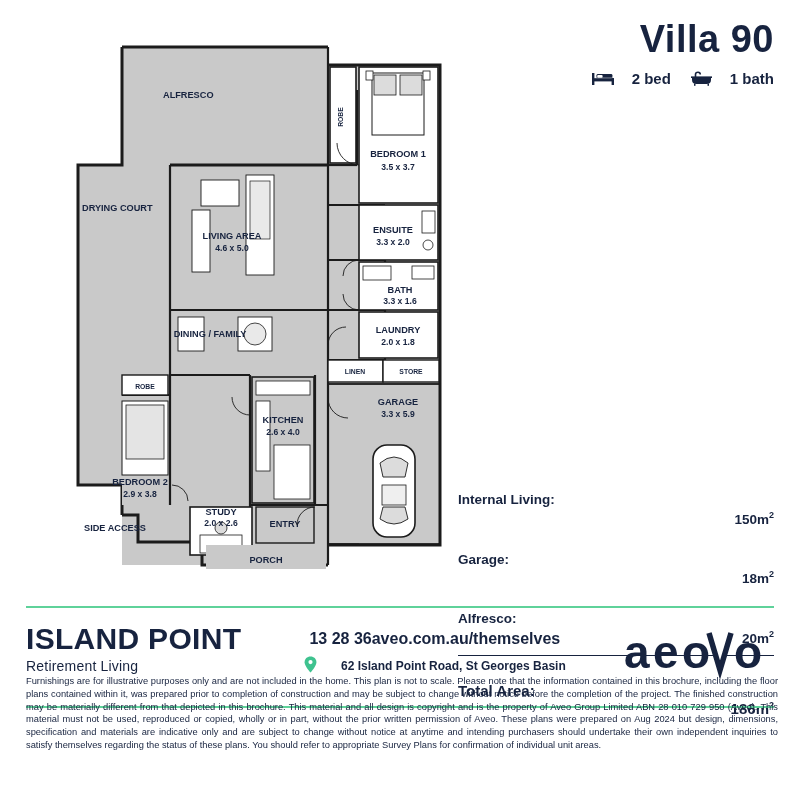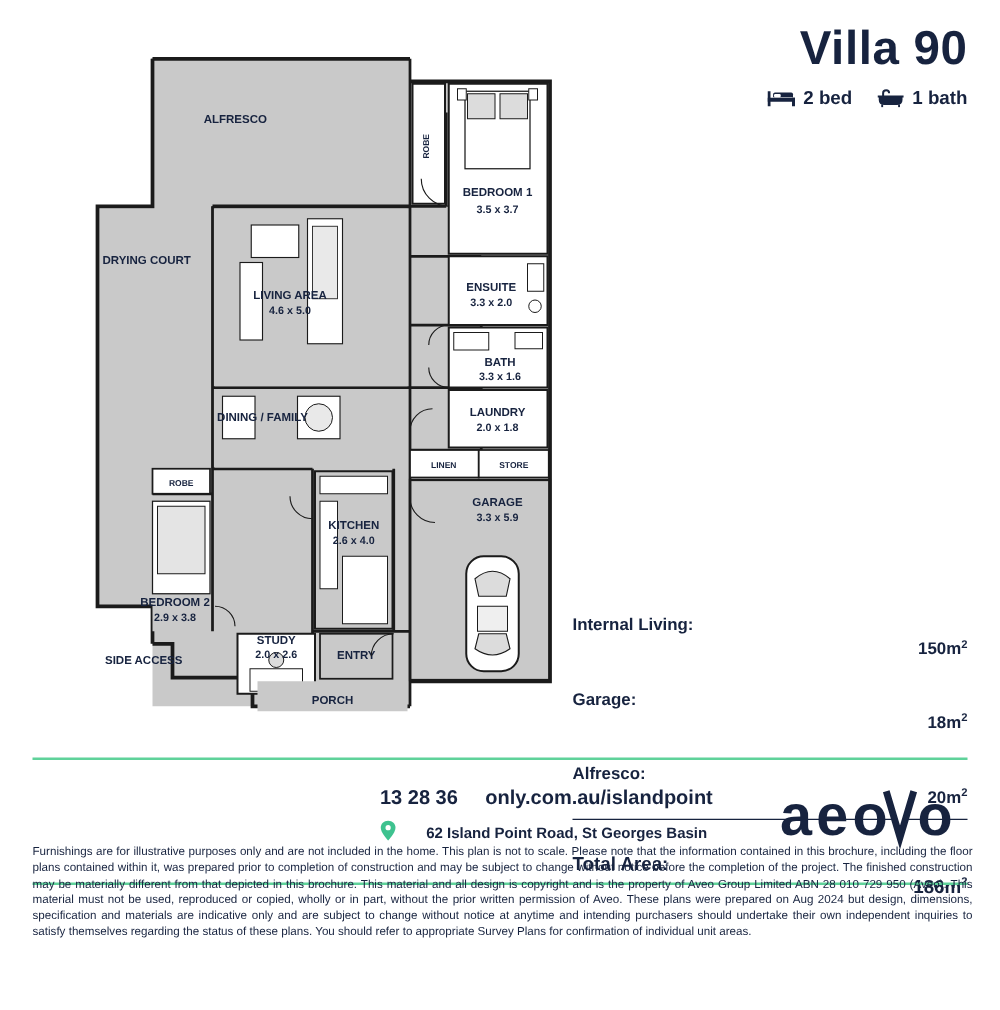--- a/index.html
+++ b/index.html
@@ -16,21 +16,21 @@
   .villa-title {
     position:absolute; right:26px; top:18px;
     font-size:38px; font-weight:bold; letter-spacing:0.5px;
     color:#17233f;
   }
   .badges {
     position:absolute; right:26px; top:70px;
     display:flex; gap:20px; align-items:center;
     font-size:15px; font-weight:bold; color:#17233f;
   }
-  .badge { display:flex; align-items:center; gap:7px; }
+  .badge { display:flex; align-items:center; gap:18px; }
   .badge svg { display:block; }
 
   
   .plan { position:absolute; left:60px; top:45px; width:440px; height:530px; }
   .plan svg { display:block; }
 
   
   .areas {
     position:absolute; left:458px; top:470px; width:316px;
     font-size:13.5px;
@@ -48,21 +48,21 @@
   
   .rule-green {
     position:absolute; left:26px; top:606px; width:748px;
     border-top:2px solid #5fd29a;
   }
   .footer { position:absolute; left:26px; top:622px; width:748px; height:70px; }
   .brand-name { font-size:30px; font-weight:bold; color:#17233f; letter-spacing:0.3px; }
   .brand-sub { font-size:14px; color:#17233f; margin-top:2px; letter-spacing:0.2px; }
 
   .contact { position:absolute; left:278px; top:8px; }
-  .contact-line1 { display:flex; align-items:baseline; gap:22px; font-size:16px; font-weight:bold; color:#17233f; }
+  .contact-line1 { display:flex; align-items:baseline; font-size:16px; font-weight:bold; color:#17233f;justify-content:center; }
   .contact-line2 { display:flex; align-items:center; gap:24px; margin-top:8px; font-size:12px; font-weight:bold; color:#17233f; }
   .pin { color:#3ec28f; }
 
   .aveo-logo { position:absolute; right:0; top:4px; }
 
   .rule-green2 {
     position:absolute; left:26px; top:706px; width:748px;
     border-top:2px solid #5fd29a;
   }
   .disclaimer {
@@ -319,25 +319,29 @@
   <div class="hr"></div>
   <div class="row total">
     <span class="lbl">Total Area:</span>
     <span class="val"><span>186m</span><sup>2</sup></span>
   </div>
 </div>
 
 <div class="rule-green"></div>
 
 <div class="footer">
+  <div>
+    <div class="brand-name">ISLAND POINT</div>
+    <div class="brand-sub">Retirement Living</div>
+  </div>
 
   <div class="contact">
     <div class="contact-line1">
       <span>13 28 36</span>
-      <span>only.com.au/islandpoint</span>
+      <span>aveo.com.au/themselves</span>
     </div>
     <div class="contact-line2">
       <span class="pin">
         <svg width="13" height="17" viewBox="0 0 13 17">
             <path d="M6.5 0.6 C3 0.6 0.6 3 0.6 6.2 C0.6 10.4 6.5 16.4 6.5 16.4 C6.5 16.4 12.4 10.4 12.4 6.2 C12.4 3 10 0.6 6.5 0.6 Z" fill="#3ec28f"></path>
             <circle cx="6.5" cy="6.1" r="2.1" fill="#ffffff"></circle>
           </svg>
       </span>
       <span>62 Island Point Road, St Georges Basin</span>
     </div>

